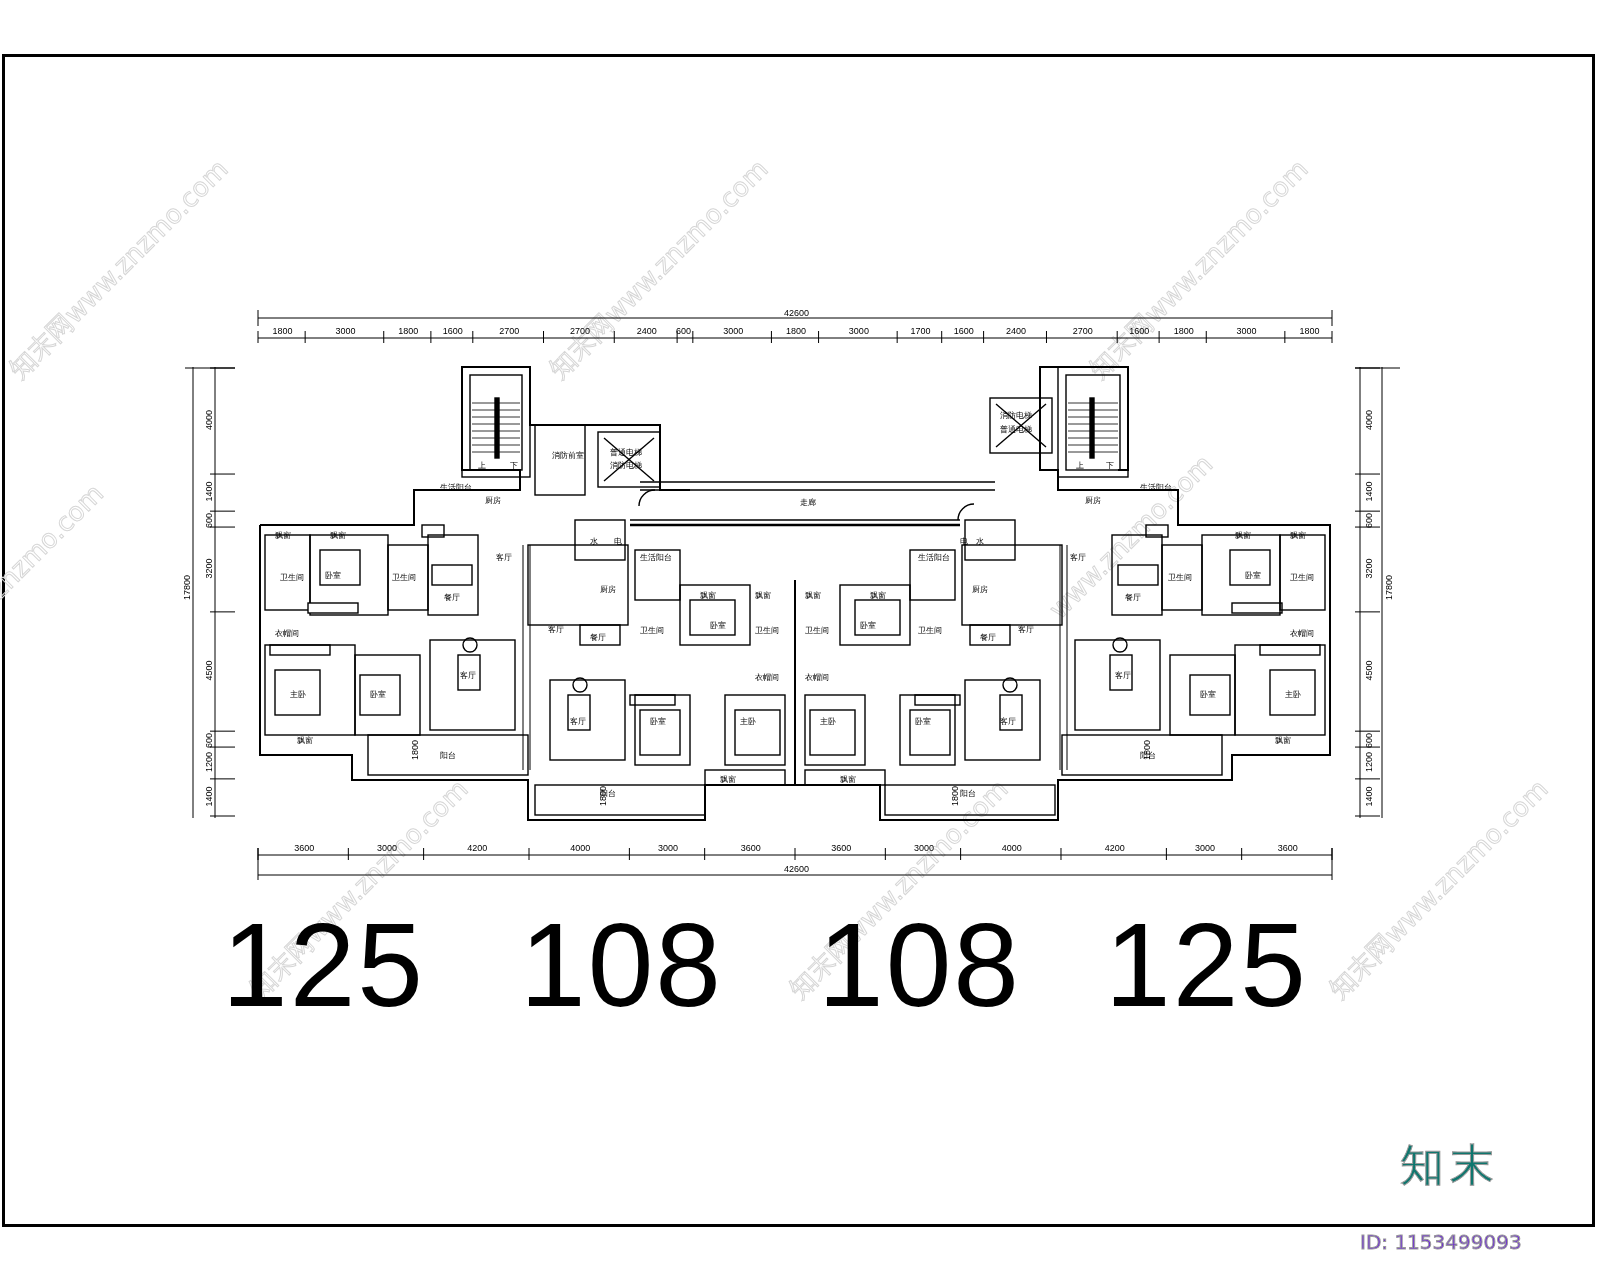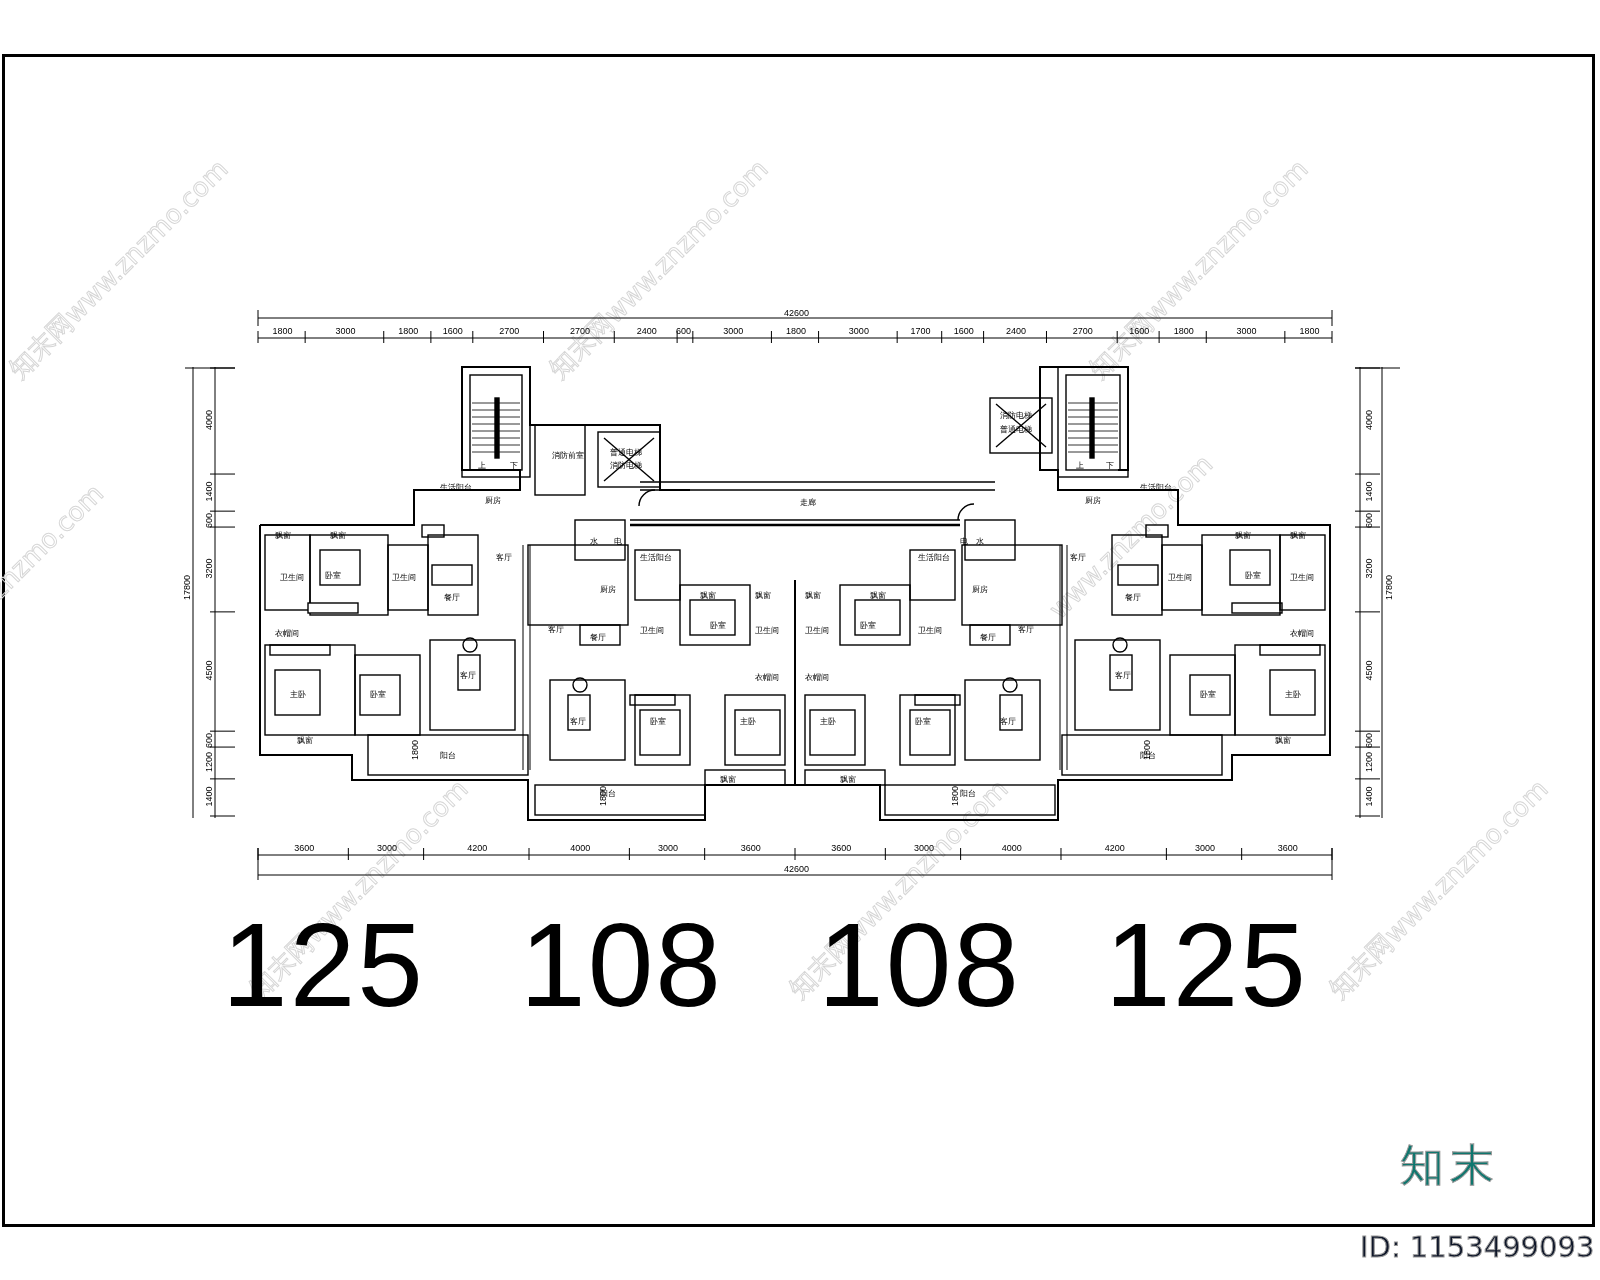--- a/index.html
+++ b/index.html
@@ -2,21 +2,21 @@
 <html><head>
 <meta charset="utf-8">
 <style>
   html,body{margin:0;padding:0;background:#fff;}
   body{width:1600px;height:1280px;position:relative;overflow:hidden;font-family:"Liberation Sans",sans-serif;}
   #frame{position:absolute;left:2px;top:54px;width:1593px;height:1173px;border:3px solid #000;box-sizing:border-box;}
   svg#plan{position:absolute;left:0;top:0;}
   .unit-areas{position:absolute;left:0;top:895px;width:1464px;height:140px;}
   .area{position:absolute;top:0;font-family:"Liberation Sans",sans-serif;font-size:118px;line-height:140px;color:#000;letter-spacing:2px;}
   .brand{position:absolute;left:1400px;top:1136px;font-family:"DejaVu Sans",sans-serif;font-size:44px;color:#0f766e;-webkit-text-stroke:1px #999;letter-spacing:6px;}
-  .img-id{position:absolute;left:1360px;top:1230px;font-family:"DejaVu Sans",sans-serif;font-size:29px;color:#0f172a;-webkit-text-stroke:1px #9a9a9a;}
+  .img-id{position:absolute;left:1360px;top:1230px;font-family:"DejaVu Sans",sans-serif;font-size:20px;color:#6d28d9;-webkit-text-stroke:1px #9a9a9a;}
   .dim{font-family:"Liberation Sans",sans-serif;font-size:9px;fill:#000;}
   .lbl{font-family:"DejaVu Sans",sans-serif;font-size:8px;fill:#000;}
   .wm{font-family:"DejaVu Sans",sans-serif;font-size:26px;fill:none;stroke:#d6d6d6;stroke-width:1;}
 </style>
 </head>
 <body>
 
 <div id="frame"></div>
 
 <svg id="plan" width="1600" height="1280" viewBox="0 0 1600 1280">

